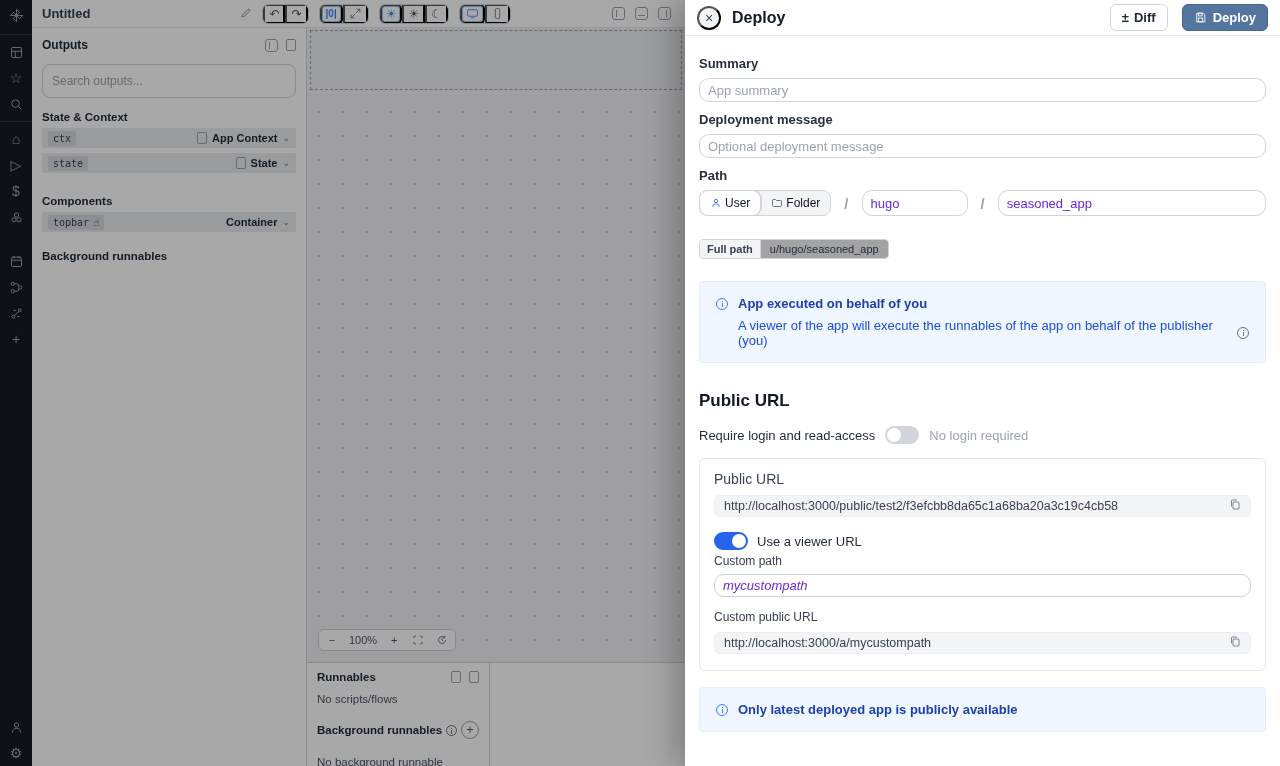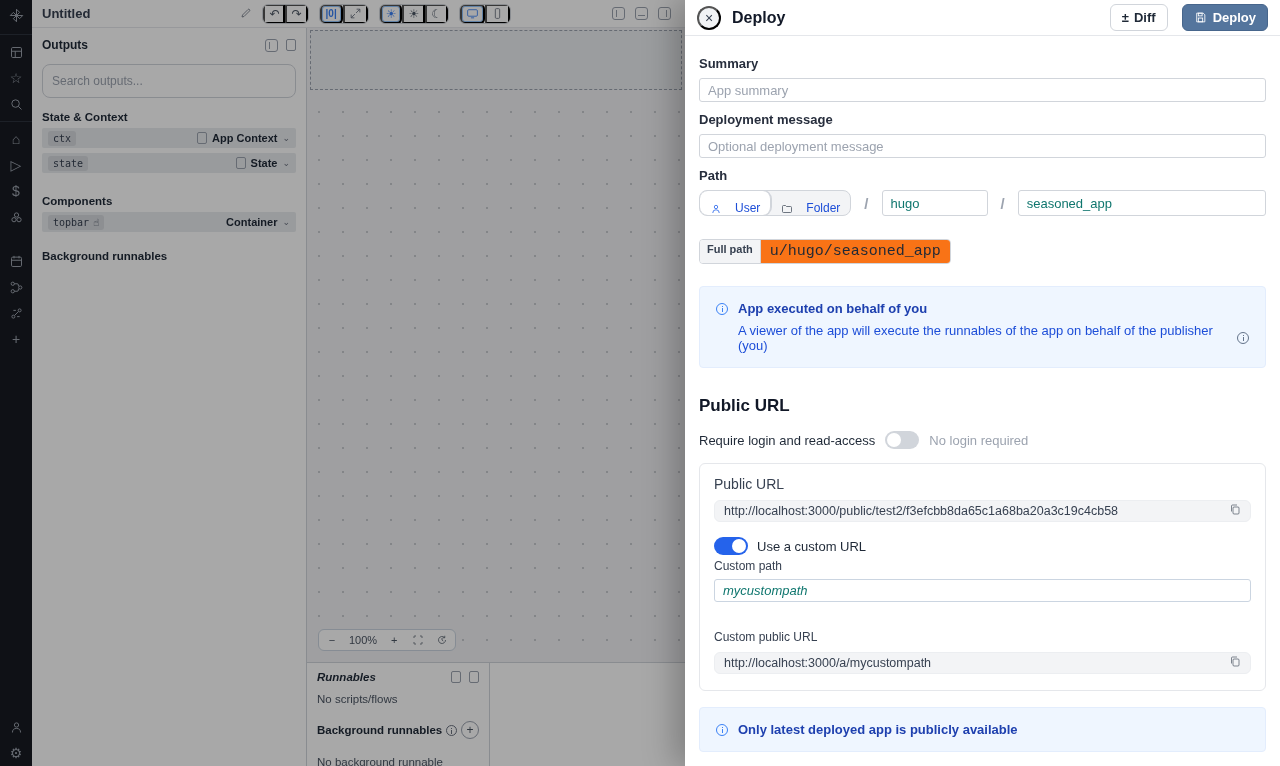--- a/index.html
+++ b/index.html
@@ -53,21 +53,21 @@
             background-image:radial-gradient(#c7cacf 1px, transparent 1px); background-size:24px 24px; z-index:1; }
   .comp-box { position:absolute; left:3px; right:3px; top:2px; height:60px; border:1px dashed #9ca3af; background:#eceef1; }
   .zoombar { position:absolute; left:11px; bottom:11px; height:22px; background:#fff; border:1px solid #cbd5e1; border-radius:6px; display:flex; align-items:center; padding:0 6px; gap:10px; font-size:11px; color:#4b5563; }
   .zoombar .zi { display:flex; align-items:center; justify-content:center; min-width:14px; }
   .zoombar svg { width:12px; height:12px; stroke:#4b5563; fill:none; stroke-width:1.5; }
 
   
   .bottom { position:absolute; left:307px; right:595px; top:662px; bottom:0; background:#fff; border-top:1px solid #d1d5db; display:flex; z-index:1; }
   .run-col { width:183px; border-right:1px solid #d1d5db; padding:8px 10px; }
   .run-head { display:flex; align-items:center; }
-  .run-title { font-size:11.5px; font-weight:700; color:#1f2937;font-style:italic; }
+  .run-title { font-size:11.5px; font-weight:700; color:#1f2937; }
   .run-head .out-icons { gap:8px; }
   .run-empty { font-size:11.5px; color:#4b5563; margin-top:10px; }
   .bgr-row { display:flex; align-items:center; margin-top:16px; }
   .bgr-title { font-size:11.5px; font-weight:700; color:#1f2937; display:flex; align-items:center; gap:4px; }
   .plus-btn { margin-left:auto; width:18px; height:18px; border:1px solid #9ca3af; border-radius:50%; display:flex; align-items:center; justify-content:center; font-size:12px; color:#4b5563; background:#fff; }
   .sel-hint { position:absolute; left:363px; top:21px; font-size:12px; color:#374151; white-space:nowrap; }
   .bottom-right { position:relative; flex:1; }
   .info-ico { width:11px; height:11px; border:1px solid currentColor; border-radius:50%; display:inline-block; position:relative; flex:none; }
   .info-ico::before { content:""; position:absolute; left:50%; top:2px; width:1px; height:1px; background:currentColor; margin-left:-0.5px; }
   .info-ico::after { content:""; position:absolute; left:50%; top:4px; width:1px; height:4px; background:currentColor; margin-left:-0.5px; }
@@ -79,34 +79,34 @@
   .drawer { position:absolute; left:685px; top:0; width:595px; height:766px; background:#fff; z-index:10; box-shadow:-10px 0 30px rgba(0,0,0,0.25); overflow:hidden; }
   .dw-head { height:36px; display:flex; align-items:center; padding:0 12px; border-bottom:1px solid #e5e7eb; }
   .close-btn { width:24px; height:24px; border-radius:50%; background:#f1f3f5; display:flex; align-items:center; justify-content:center; font-size:14px; color:#374151; }
   .dw-title { font-size:16px; font-weight:700; color:#111827; margin-left:11px; }
   .dw-actions { margin-left:auto; display:flex; gap:14px; }
   .btn-diff { height:27px; border:1px solid #d1d5db; border-radius:6px; background:#fff; display:flex; align-items:center; gap:5px; padding:0 11px; font-size:13px; font-weight:600; color:#1f2937; }
   .btn-deploy { height:27px; border:1px solid #47668c; border-radius:6px; background:#54759d; display:flex; align-items:center; gap:6px; padding:0 11px; font-size:13px; font-weight:700; color:#fff; }
   .btn-deploy svg { width:13px; height:13px; stroke:#fff; fill:none; stroke-width:1.6; }
   .dw-body { padding:12px 14px 0 14px; }
   .field-label { font-size:13px; font-weight:700; color:#272e3d; margin-bottom:7px; }
-  .txt-input { width:100%; height:24px; border:1px solid #d1d5db; border-radius:3px; padding:0 8px; font-size:13px; color:#0f766e; font-family:"Liberation Sans",sans-serif; outline:none; background:#fff; }
+  .txt-input { width:100%; height:24px; border:1px solid #d1d5db; border-radius:10px; padding:0 8px; font-size:13px; color:#6d28d9; font-family:"Liberation Sans",sans-serif; outline:none; background:#fff; }
   .txt-input::placeholder { color:#9ca3af; }
   .mt20 { margin-top:10px; }
   .path-row { display:flex; align-items:center; }
   .seg { display:flex; border:1px solid #d1d5db; border-radius:8px; background:#f3f4f6; overflow:hidden; height:26px; }
-  .seg-item { display:flex; align-items:flex-end; gap:13px; padding:0 10px; font-size:12px; color:#1d4ed8; }
+  .seg-item { display:flex; align-items:center; gap:3px; padding:0 10px; font-size:12px; color:#0f172a; }
   .seg-item.active { background:#fff; border-right:1px solid #d1d5db; border-radius:8px; box-shadow:0 0 0 1px #d1d5db; font-weight:400; }
   .seg-item svg { width:12px; height:12px; fill:none; stroke-width:1.6; }
   .slash { font-size:15px; color:#9ca3af; margin:0 13px; font-weight:700; }
   .path-owner { width:106px; height:26px; }
   .path-name { flex:1; height:26px; }
   .fullpath { display:inline-flex; margin-top:23px; border:1px solid #d1d5db; border-radius:4px; overflow:hidden; font-size:11px; }
   .fp-label { background:#f3f4f6; padding:3px 7px; color:#374151; font-weight:600; border-right:1px solid #d1d5db; }
-  .fp-value { background:#f97316; padding:3px 9px; font-family:Liberation Mono, monospace; font-size:15px; color:#1f2937; }
+  .fp-value { background:#a3a3a3; padding:3px 9px; font-family:Liberation Sans, sans-serif; font-size:11px; color:#1f2937; }
   .info-box { margin-top:22px; background:#eff6ff; border:1px solid #e3edfd; border-radius:4px; padding:14px 16px; display:flex; gap:10px; }
   .info-box .info-ico { color:#3b82f6; margin-top:2px; width:12px; height:12px; }
   .ib-title { font-size:13px; font-weight:600; color:#1e40af; }
   .ib-body { font-size:13px; color:#1d4ed8; margin-top:7px; display:flex; align-items:center; gap:6px; }
   .ib-body .info-ico { color:#64748b; margin-top:0; }
   .h2 { font-size:17px; font-weight:700; color:#111827; margin-top:28px; }
   .req-row { display:flex; align-items:center; gap:10px; margin-top:15px; font-size:13px; color:#1f2937; }
   .switch { width:34px; height:18px; border-radius:9px; background:#d1d5db; position:relative; flex:none; }
   .switch .knob { position:absolute; top:2px; left:2px; width:14px; height:14px; border-radius:50%; background:#fff; }
   .switch.on { background:#2563eb; }
@@ -114,21 +114,21 @@
   .muted { color:#9ca3af; }
   .card { margin-top:14px; border:1px solid #e5e7eb; border-radius:6px; padding:12px 14px 16px 14px; }
   .card-label { font-size:14px; color:#374151; }
   .ro-field { margin-top:8px; height:22px; background:#f3f4f6; border:1px solid #eceef1; border-radius:6px; display:flex; align-items:center; padding:0 9px; font-size:12.5px; color:#374151; }
   .ro-field .url { flex:1; white-space:nowrap; overflow:hidden; }
   .copy-ico svg { width:12px; height:13px; stroke:#4b5563; fill:none; stroke-width:1.4; }
   .hint { font-size:11px; color:#4b5563; line-height:1.55; margin-top:7px; }
   .custom-row { display:flex; align-items:center; gap:9px; margin-top:15px; font-size:13px; color:#1f2937; }
   .small-label { font-size:12px; color:#374151; margin-top:4px; }
   .custom-input { margin-top:6px; height:23px; font-size:13px; border-color:#cbd5e1;font-style:italic; }
-  .small-label2 { font-size:12px; color:#374151; margin-top:28px; }
+  .small-label2 { font-size:12px; color:#374151; margin-top:13px; }
 </style>
 </head>
 <body>
 
 <div class="stage">
 
   <nav class="sidebar">
     <div class="sb-item sb-logo">
       <svg width="16" height="16" viewBox="0 0 24 24" fill="#f3f4f6">
           <path d="M12 12 L12 2 L17 7 Z M12 12 L22 12 L17 17 Z M12 12 L12 22 L7 17 Z M12 12 L2 12 L7 7 Z"></path>
@@ -421,21 +421,21 @@
             <svg viewBox="0 0 24 24">
                 <rect x="8" y="7" width="12" height="14" rx="2"></rect>
                 <path d="M5 16 V5 a2 2 0 0 1 2-2 h9"></path>
               </svg>
           </span>
         </div>
         <div class="custom-row">
           <span class="switch on">
               <span class="knob"></span>
             </span>
-          <span>Use a custom URL</span>
+          <span>Use a viewer URL</span>
         </div>
         <div class="small-label">Custom path</div>
         <input class="txt-input custom-input" value="mycustompath" style="">
         <div class="small-label2">Custom public URL</div>
         <div class="ro-field">
           <span class="url">http://localhost:3000/a/mycustompath</span>
           <span class="copy-ico">
             <svg viewBox="0 0 24 24">
                 <rect x="8" y="7" width="12" height="14" rx="2"></rect>
                 <path d="M5 16 V5 a2 2 0 0 1 2-2 h9"></path>

